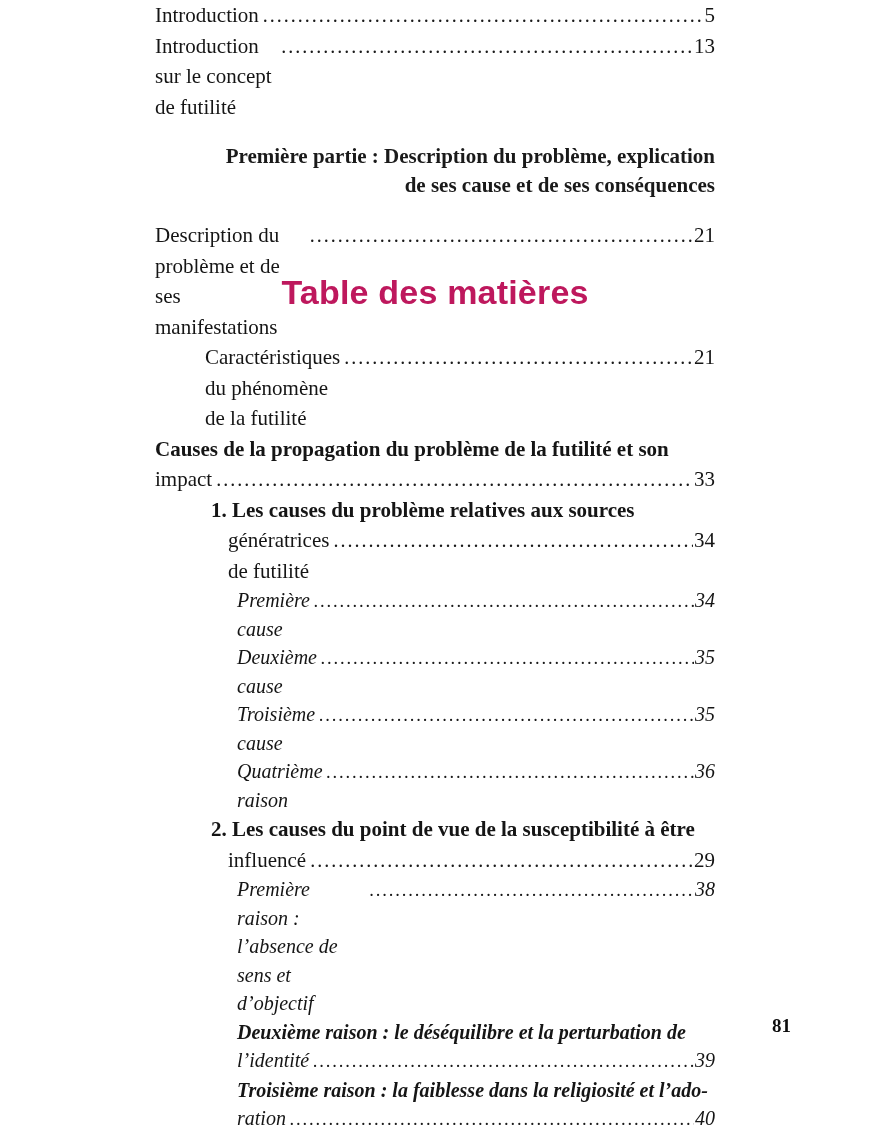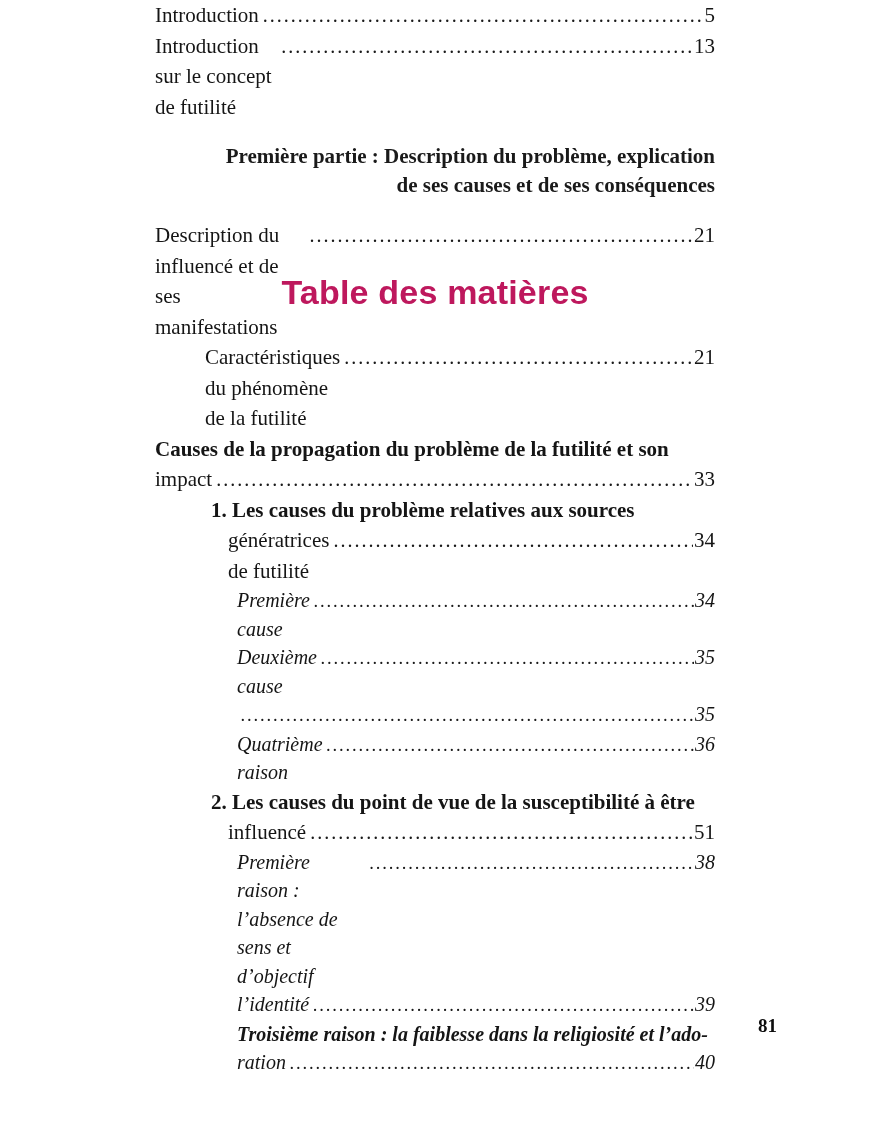--- a/index.html
+++ b/index.html
@@ -119,21 +119,21 @@
     line-height: 29px;
     text-align: right;
     margin: 0;
   }
 
   .gap-before-section { margin-top: 20px; }
   .gap-after-section  { margin-top: 20px; }
 
   .folio {
     position: absolute;
-    right: 93px;
+    right: 79px;
     top: 1015px;
     font-weight: bold;
     font-size: 19px;
     color: #0d0d0d;
   }
 </style>
 </head>
 <body>
 
 <div class="page">
@@ -154,27 +154,27 @@
           <span class="entry-row">
             <span class="entry-text">Introduction sur le concept de futilité</span>
             <span class="leader"></span>
             <span class="entry-page">13</span>
           </span>
         </li>
       </ul>
 
     <div class="section-head gap-before-section">
       <span>Première partie : Description du problème, explication</span><br>
-      <span>de ses causes et de ses conséquences</span>
+      <span>de ses cause et de ses conséquences</span>
     </div>
 
     <ul class="toc-list gap-after-section" id="toc-rest">
         <li class="toc-entry lvl-0">
           <span class="entry-row">
-            <span class="entry-text">Description du influencé et de ses manifestations</span>
+            <span class="entry-text">Description du problème et de ses manifestations</span>
             <span class="leader"></span>
             <span class="entry-page">21</span>
           </span>
         </li>
         <li class="toc-entry lvl-1">
           <span class="entry-row">
             <span class="entry-text">Caractéristiques du phénomène de la futilité</span>
             <span class="leader"></span>
             <span class="entry-page">21</span>
           </span>
@@ -204,47 +204,49 @@
         </li>
         <li class="toc-entry italic lvl-3">
           <span class="entry-row">
             <span class="entry-text">Deuxième cause</span>
             <span class="leader"></span>
             <span class="entry-page">35</span>
           </span>
         </li>
         <li class="toc-entry italic lvl-3">
           <span class="entry-row">
+            <span class="entry-text">Troisième cause</span>
             <span class="leader"></span>
             <span class="entry-page">35</span>
           </span>
         </li>
         <li class="toc-entry italic lvl-3">
           <span class="entry-row">
             <span class="entry-text">Quatrième raison</span>
             <span class="leader"></span>
             <span class="entry-page">36</span>
           </span>
         </li>
         <li class="toc-entry numbered wrap-entry">
           <span class="wrap-head"><span>2.</span> <span>Les causes du point de vue de la susceptibilité à être</span></span>
           <span class="entry-row">
             <span class="entry-text">influencé</span>
             <span class="leader"></span>
-            <span class="entry-page">51</span>
+            <span class="entry-page">29</span>
           </span>
         </li>
         <li class="toc-entry italic lvl-3">
           <span class="entry-row">
             <span class="entry-text">Première raison : l’absence de sens et d’objectif</span>
             <span class="leader"></span>
             <span class="entry-page">38</span>
           </span>
         </li>
         <li class="toc-entry italic lvl-3 wrap-entry">
+          <span class="wrap-head">Deuxième raison : le déséquilibre et la perturbation de</span>
           <span class="entry-row">
             <span class="entry-text">l’identité</span>
             <span class="leader"></span>
             <span class="entry-page">39</span>
           </span>
         </li>
         <li class="toc-entry italic lvl-3 wrap-entry">
           <span class="wrap-head">Troisième raison : la faiblesse dans la religiosité et l’ado-</span>
           <span class="entry-row">
             <span class="entry-text">ration</span>

